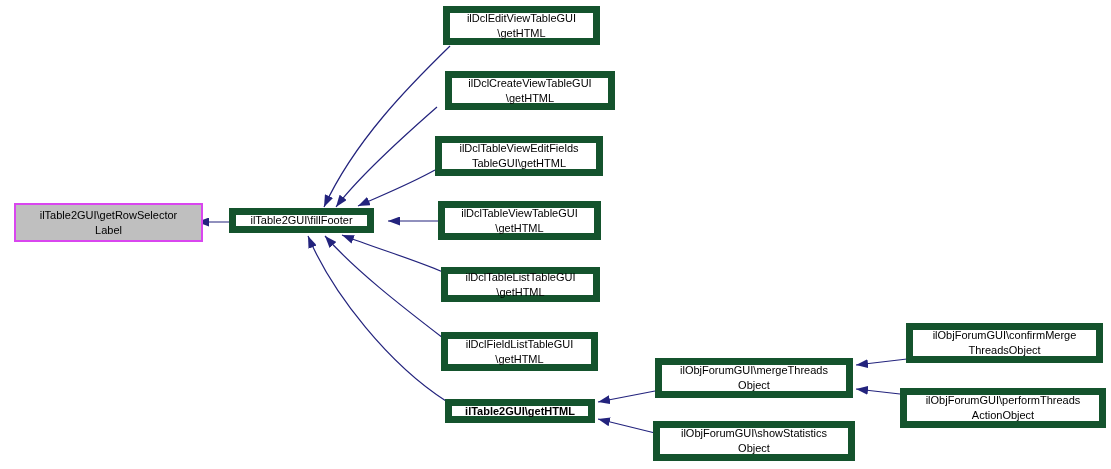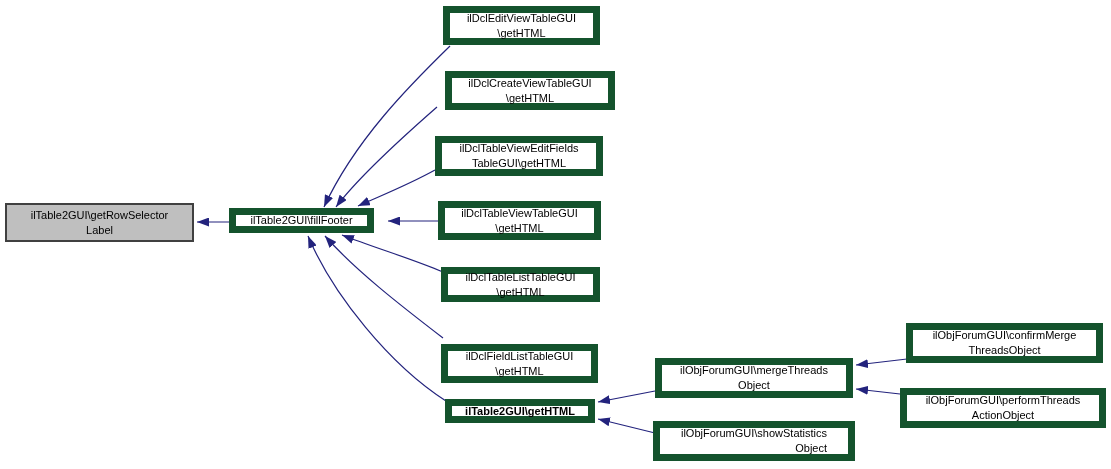--- a/index.html
+++ b/index.html
@@ -32,21 +32,22 @@
     line-height: 15px;
     text-align: center;
     white-space: pre-line;
     display: flex;
     align-items: center;
     justify-content: center;
     cursor: pointer;
   }
   .node.highlight {
     background: #bfbfbf;
-    border: 2px solid #404040;
+    border: 2px solid #d946ef;
+    margin-left: 9px;
   }
 </style>
 </head>
 <body>
 
 <div class="graph">
 
   <svg class="edges" width="1111" height="469" viewBox="0 0 1111 469">
     <defs>
       <marker id="arrow" markerUnits="userSpaceOnUse" markerWidth="12" markerHeight="9" refX="12" refY="4.5" orient="auto">
@@ -82,29 +83,29 @@
 
   <div class="node" style="left:435px; top:136px; width:168px; height:40px;">ilDclTableViewEditFields
 TableGUI\getHTML</div>
 
   <div class="node" style="left:438px; top:201px; width:163px; height:39px;">ilDclTableViewTableGUI
 \getHTML</div>
 
   <div class="node" style="left:441px; top:267px; width:159px; height:35px;">ilDclTableListTableGUI
 \getHTML</div>
 
-  <div class="node" style="left:441px; top:332px; width:157px; height:39px;margin-top:12px;">ilDclFieldListTableGUI
+  <div class="node" style="left:441px; top:332px; width:157px; height:39px;">ilDclFieldListTableGUI
 \getHTML</div>
 
   <div class="node" style="left:445px; top:399px; width:150px; height:24px;font-weight:bold;">ilTable2GUI\getHTML</div>
 
   <div class="node" style="left:655px; top:358px; width:198px; height:40px;">ilObjForumGUI\mergeThreads
 Object</div>
 
-  <div class="node" style="left:653px; top:421px; width:202px; height:40px;text-align:right;">ilObjForumGUI\showStatistics
+  <div class="node" style="left:653px; top:421px; width:202px; height:40px;">ilObjForumGUI\showStatistics
 Object</div>
 
   <div class="node" style="left:900px; top:388px; width:206px; height:40px;">ilObjForumGUI\performThreads
 ActionObject</div>
 
   <div class="node" style="left:906px; top:323px; width:197px; height:40px;">ilObjForumGUI\confirmMerge
 ThreadsObject</div>
 
 </div>
 

